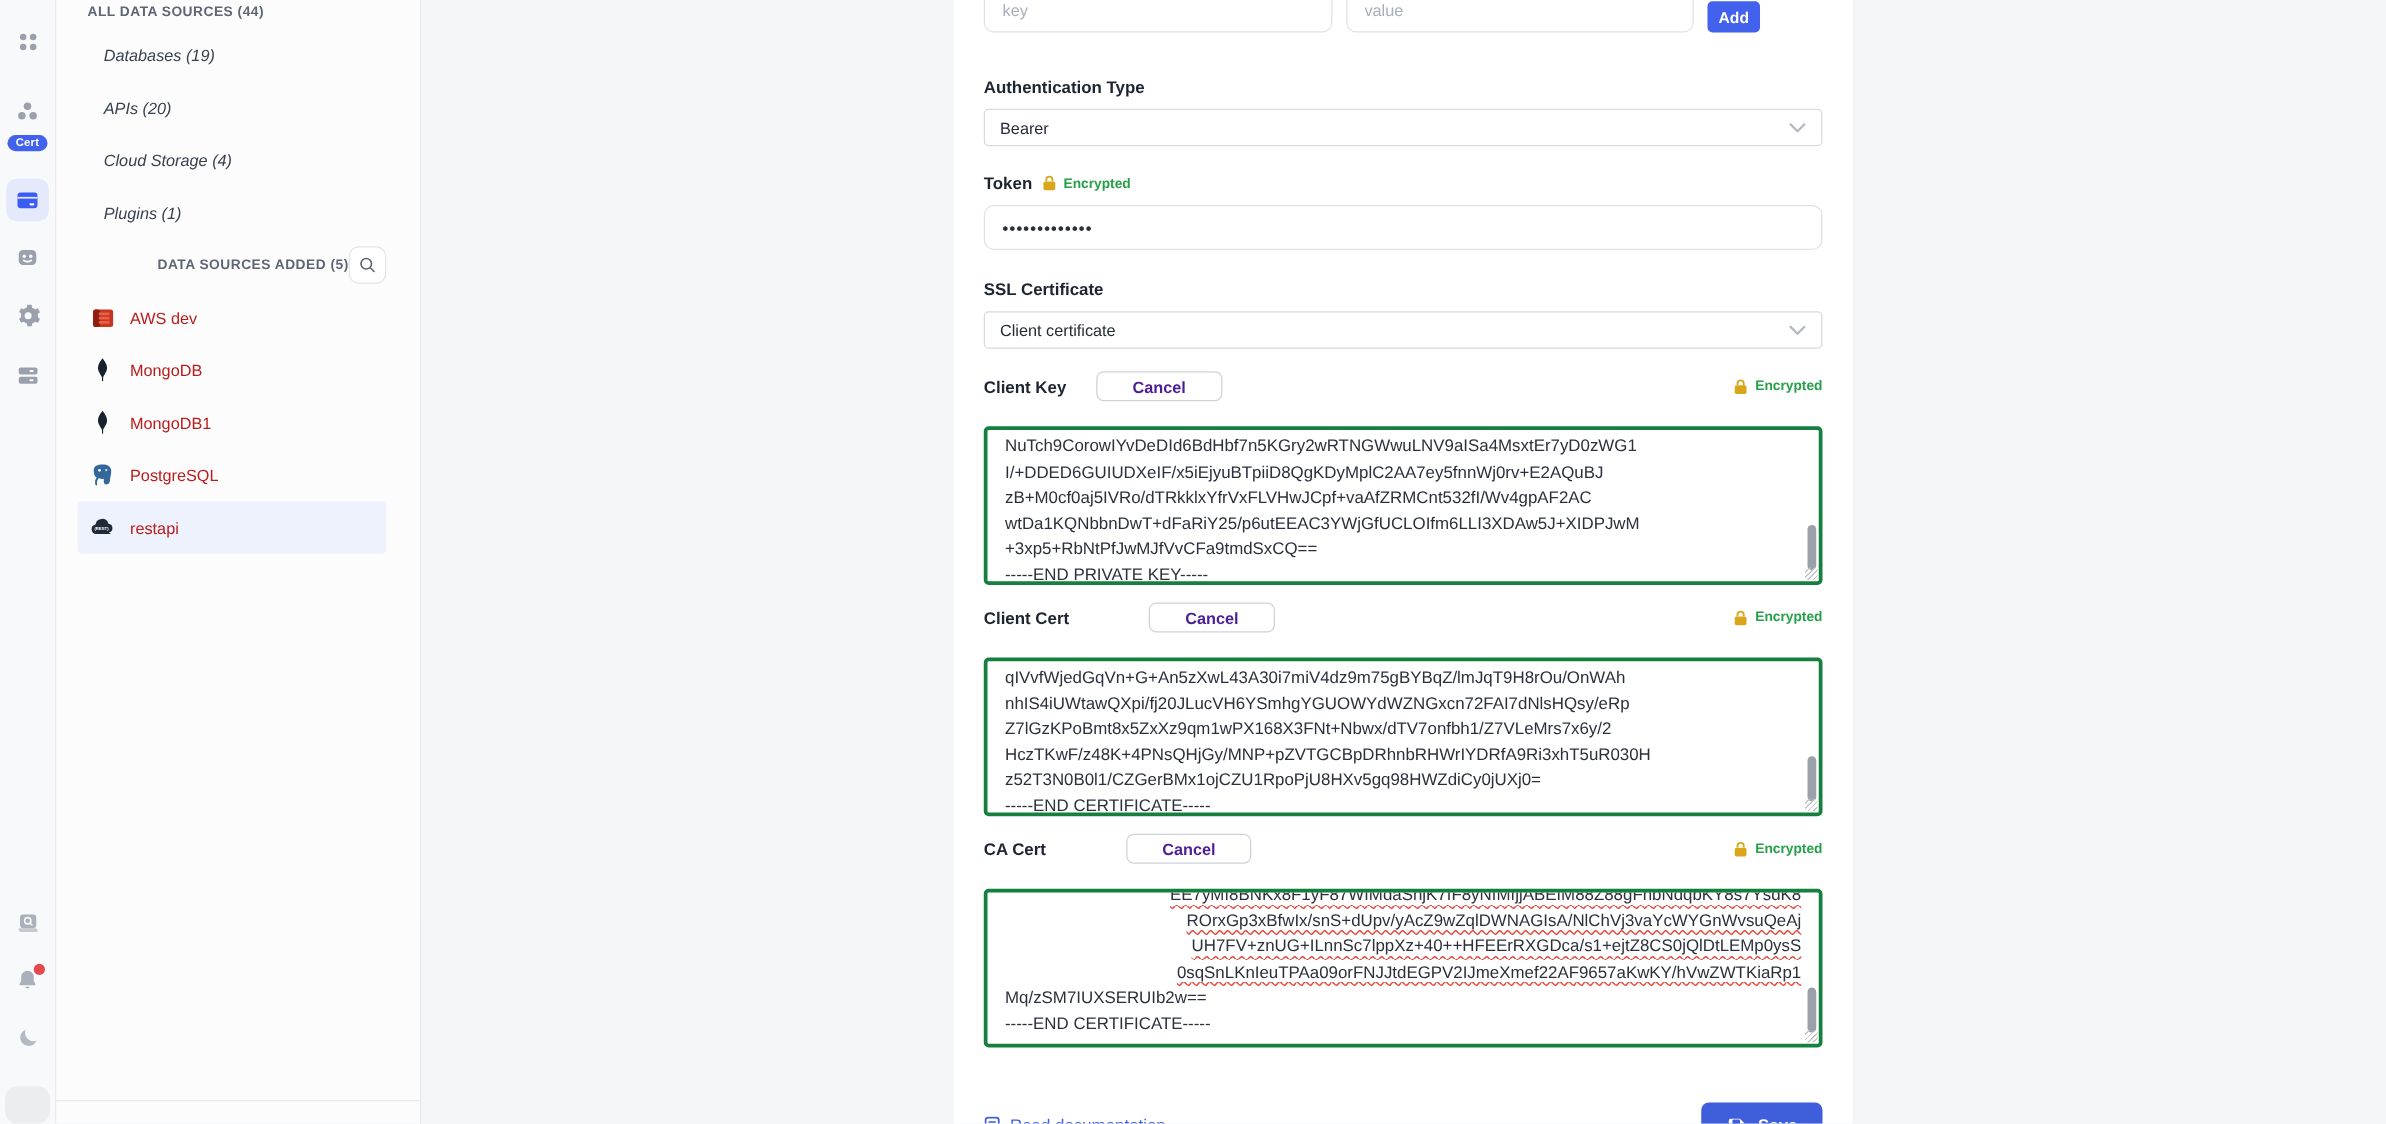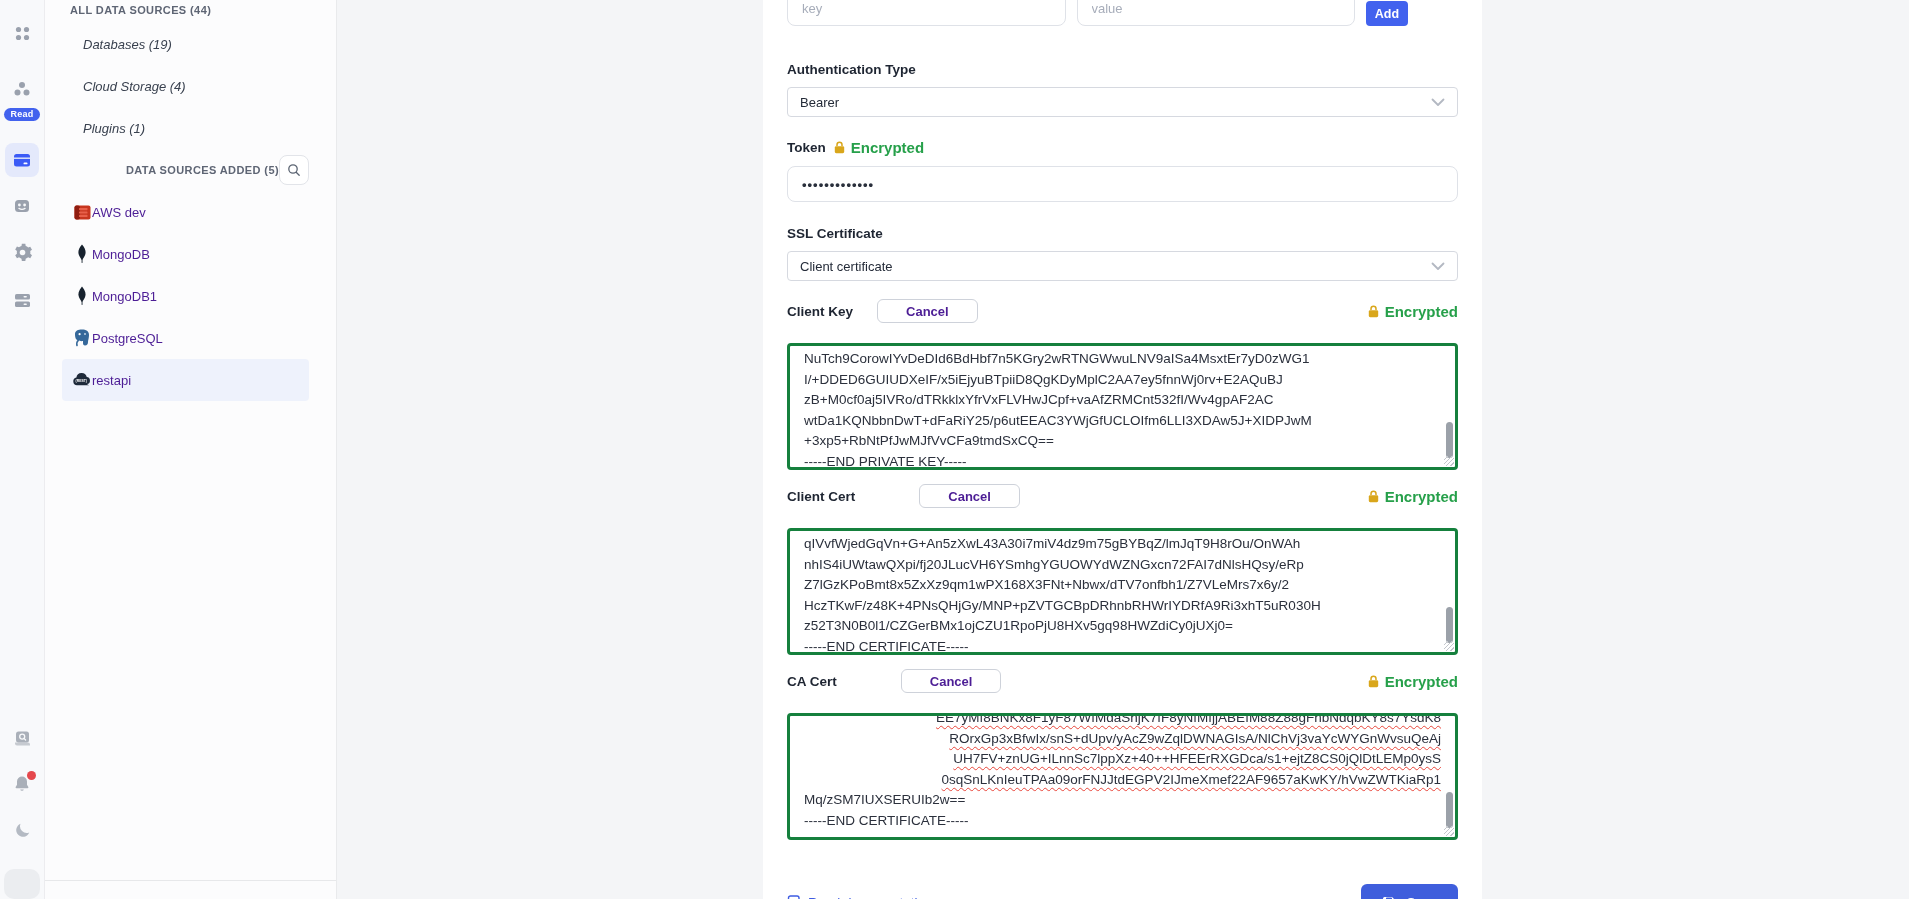--- a/index.html
+++ b/index.html
@@ -39,22 +39,22 @@
     padding-left: 25px; text-transform: uppercase;
   }
   .section-label.first { padding-top: 4px; height: 23px; }
   .cat-item { height: 42px; display: flex; align-items: center; padding-left: 38px;
     font-size: 13px; color: #39414f; cursor: pointer; font-style: italic; }
   .added-header { height: 42px; display: flex; align-items: center; padding-left: 25px; padding-right: 27px; }
   .added-header .section-label { padding-left: 0; flex: 1; text-align: right; }
   .search-btn { width: 30px; height: 30px; border: 1px solid #e2e4e9; background: #fff;
     border-radius: 8px; display: flex; align-items: center; justify-content: center; cursor: pointer; }
   .src-row { height: 42px; margin: 0 27px 0 17px; border-radius: 4px;
-    display: flex; align-items: center; padding-left: 10px; cursor: pointer;
-    font-size: 13px; color: #4c1d95; }
+    display: flex; align-items: center; padding-left: 10px; gap: 12px; cursor: pointer;
+    font-size: 13px; color: #b91c1c; }
   .src-row.selected { background: #eef2fc; }
   .src-icon { width: 20px; height: 20px; display: flex; align-items: center; justify-content: center; flex: none; }
   
   .main { position: absolute; left: 337px; top: 0; right: 0; height: 733px; background: #f4f5f7; }
   .form-col {
     position: absolute; left: 426px; top: 0; width: 719px; height: 899px;
     background: #ffffff; padding: 0 24px; overflow: hidden;
   }
   .kv-row { display: flex; gap: 11px; margin: -10px 50px 0 0; align-items: flex-end; }
   .text-input {
@@ -70,21 +70,21 @@
   .field-label { font-size: 13.5px; font-weight: 700; color: #1e2532; }
   .lbl-auth { margin-top: 36px; }
   .select {
     margin-top: 10px; height: 30px; border: 1px solid #d6d9e0; border-radius: 4px;
     display: flex; align-items: center; padding: 0 12px; font-size: 13px; color: #242b38;
     background: #fff; cursor: pointer;
   }
   .select .sel-val { flex: 1; }
   .token-row { margin-top: 22px; display: flex; align-items: center; gap: 7px; }
   .enc-badge { display: flex; align-items: center; gap: 5px; }
-  .enc-text { color: #26a04a; font-size: 15px; font-weight: 700; }
+  .enc-text { color: #26a04a; font-size: 11px; font-weight: 700; }
   .token-input { margin-top: 10px; font-weight: 700; letter-spacing: 1px; color: #2a303c; }
   .lbl-ssl { margin-top: 24px; }
   .cert-header { display: flex; align-items: center; }
   .cert-header.first { margin-top: 18px; }
   .cert-header.next { margin-top: 14px; gap: 40px; }
   .cancel-btn { margin-left: 24px; height: 24px; padding: 0 28px; background: #fff;
     border: 1px solid #ced2da; border-radius: 6px; font-size: 13px; font-weight: 700;
     color: #4c1d95; cursor: pointer; font-family: "Liberation Sans", sans-serif; }
   .cert-header .spacer { flex: 1; }
   .cert-box {
@@ -125,21 +125,21 @@
   </div>
   <div class="rail-item" style="margin-top:22px">
     <svg width="20" height="20" viewBox="0 0 20 20">
         <g fill="#9aa1ad">
       <circle cx="10" cy="6" r="3"></circle>
           <circle cx="5.5" cy="13.5" r="3"></circle>
           <circle cx="14.5" cy="13.5" r="3"></circle>
         </g>
       </svg>
   </div>
-  <div class="beta-badge">Read</div>
+  <div class="beta-badge">Cert</div>
   <div class="rail-item active" style="margin-top:22px">
     <svg width="20" height="20" viewBox="0 0 20 20">
       <rect x="2" y="4" width="16" height="12.5" rx="2.5" fill="#3b5bf6"></rect>
       <rect x="2" y="7.5" width="16" height="1.4" fill="#e4e9fb"></rect>
       <rect x="11.5" y="12.5" width="4" height="1.8" rx="0.9" fill="#ffffff"></rect>
     </svg>
   </div>
   <div class="rail-item" style="margin-top:12px">
     <svg width="20" height="20" viewBox="0 0 20 20">
       <rect x="3" y="4" width="14" height="12" rx="3.5" fill="#9aa1ad"></rect>
@@ -183,20 +183,21 @@
       <path d="M20.5 14.5A8.5 8.5 0 0 1 9.5 3.5 8.5 8.5 0 1 0 20.5 14.5z"></path>
     </svg>
   </div>
   <div class="rail-avatar"></div>
 </nav>
 
 <aside class="panel">
   <div class="section-label first">ALL DATA SOURCES (44)</div>
 
   <div class="cat-item">Databases (19)</div>
+  <div class="cat-item">APIs (20)</div>
   <div class="cat-item">Cloud Storage (4)</div>
   <div class="cat-item">Plugins (1)</div>
 
   <div class="added-header">
     <div class="section-label">DATA SOURCES ADDED (5)</div>
     <button class="search-btn">
       <svg width="14" height="14" viewBox="0 0 14 14">
         <circle cx="6" cy="6" r="4.2" fill="none" stroke="#5b6472" stroke-width="1.3"></circle>
         <line x1="9.2" y1="9.2" x2="12.2" y2="12.2" stroke="#5b6472" stroke-width="1.3" stroke-linecap="round"></line>
       </svg>

